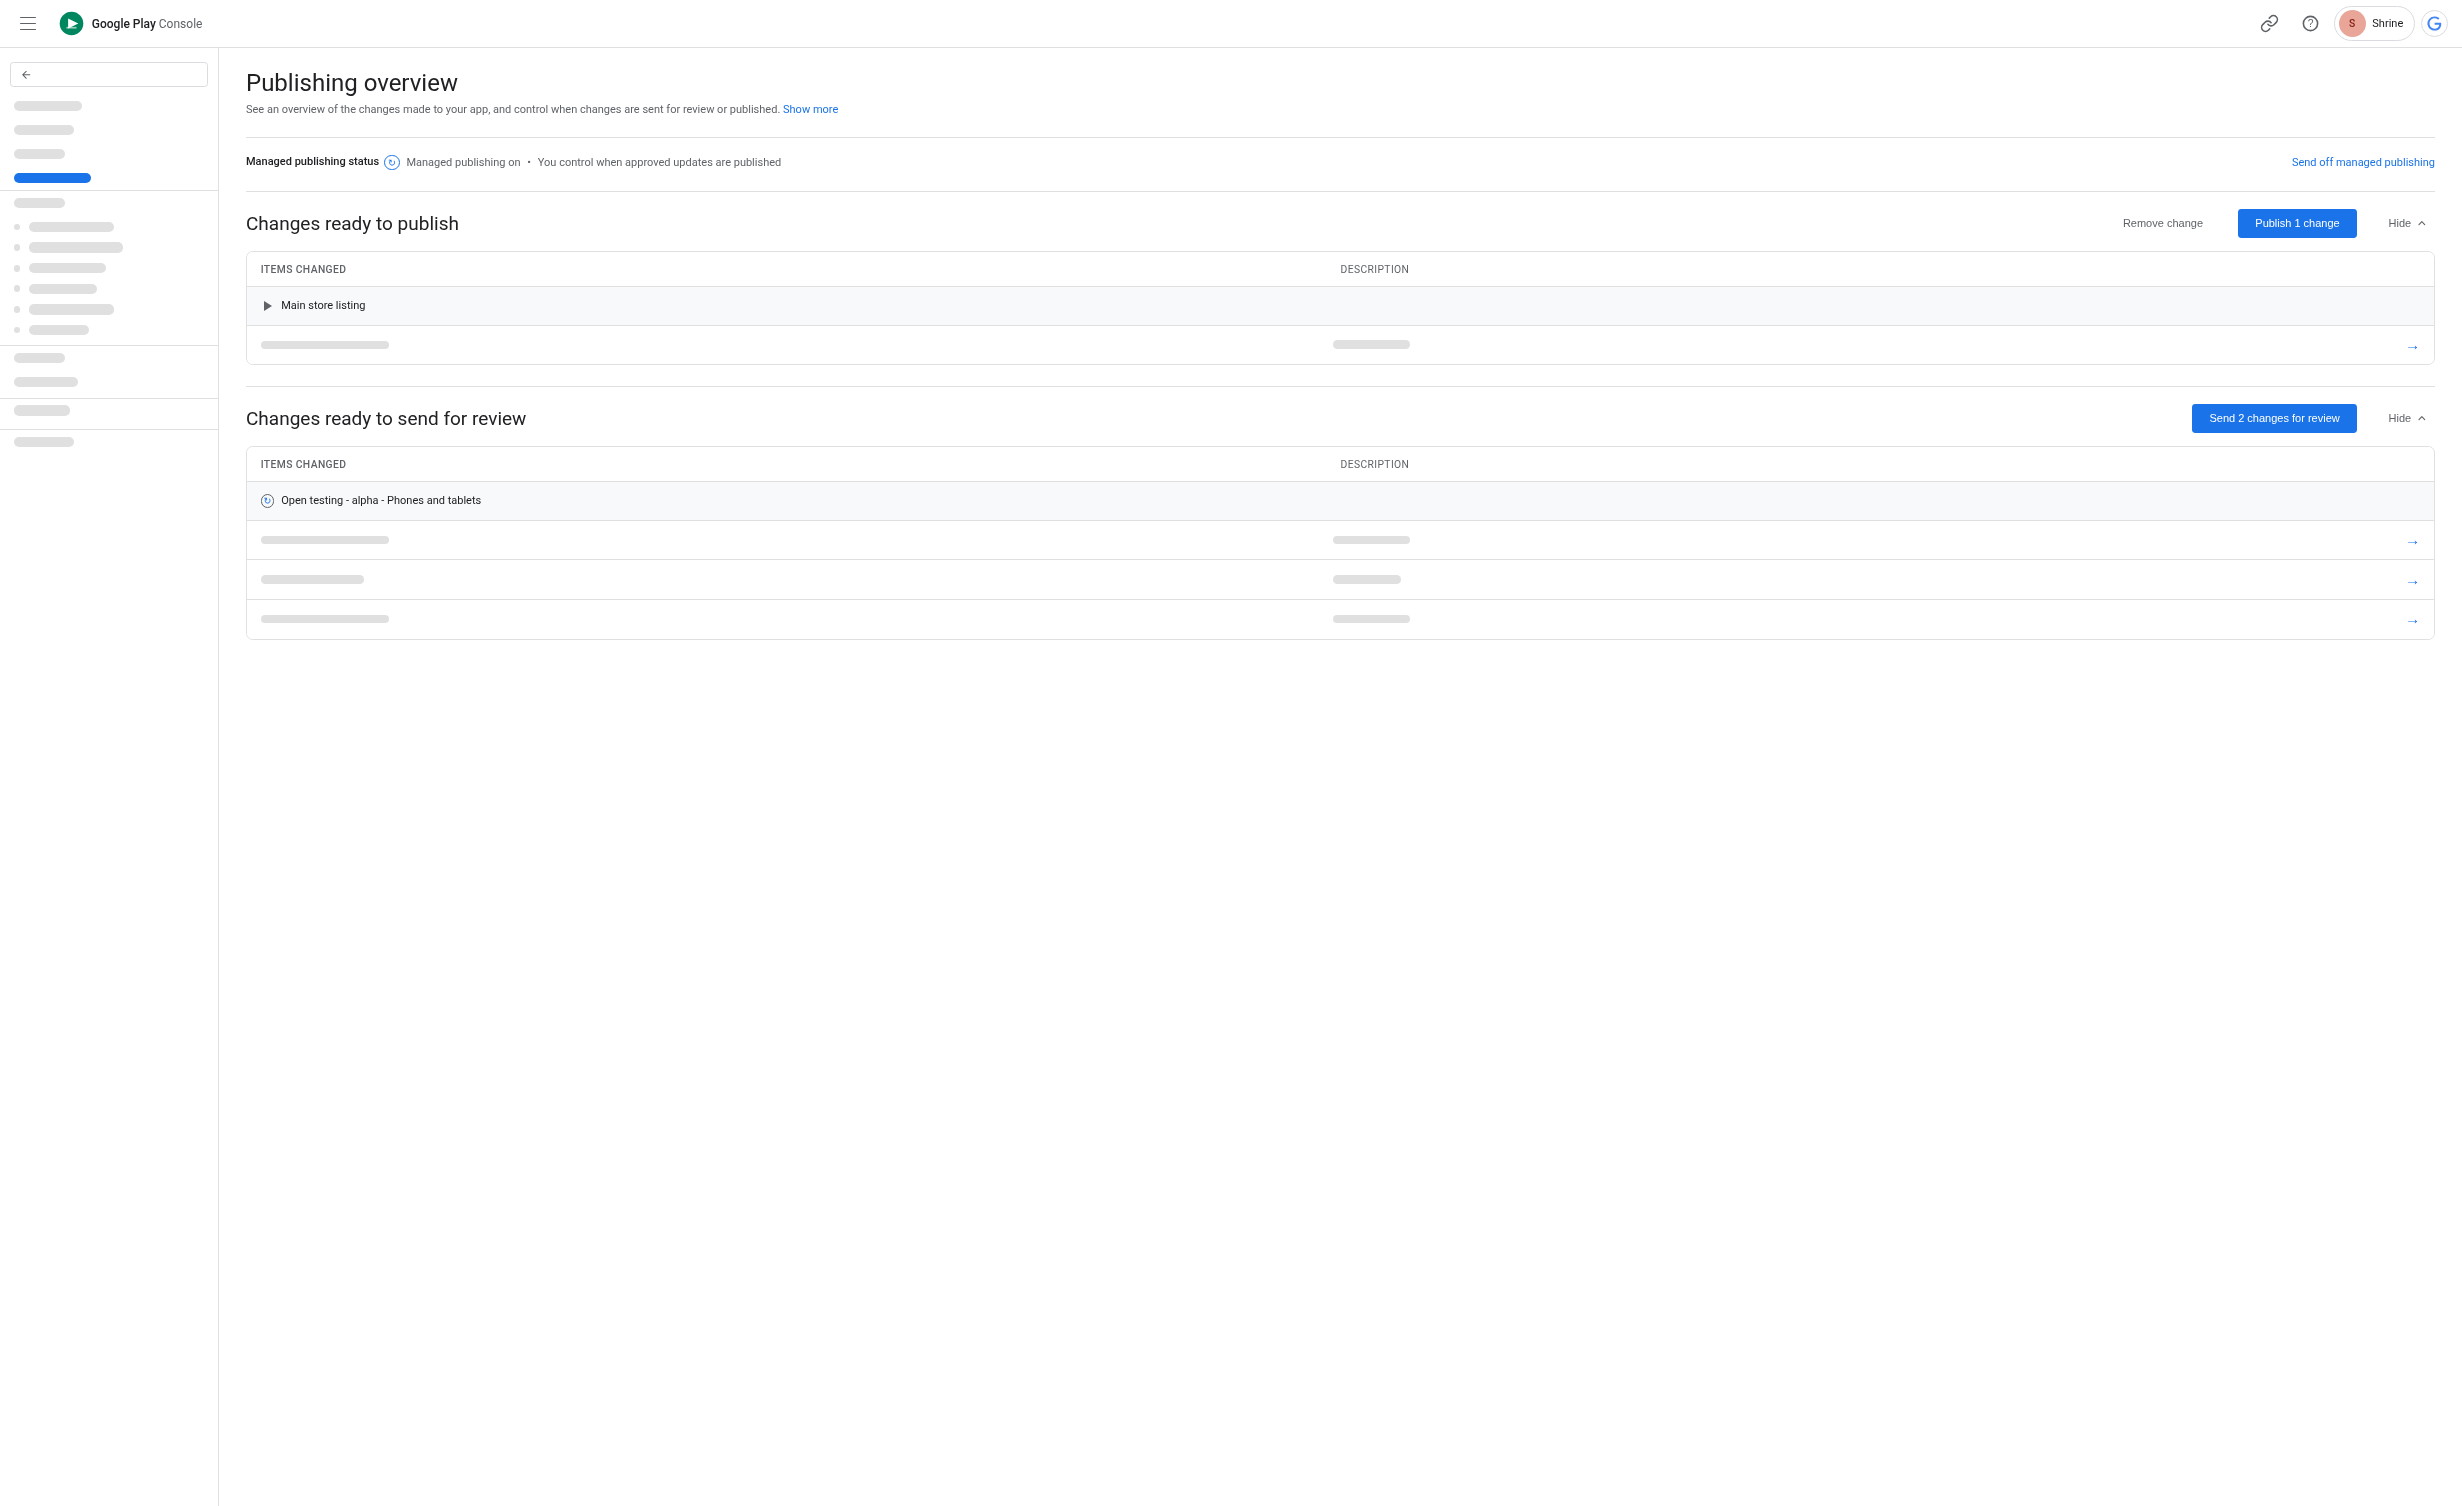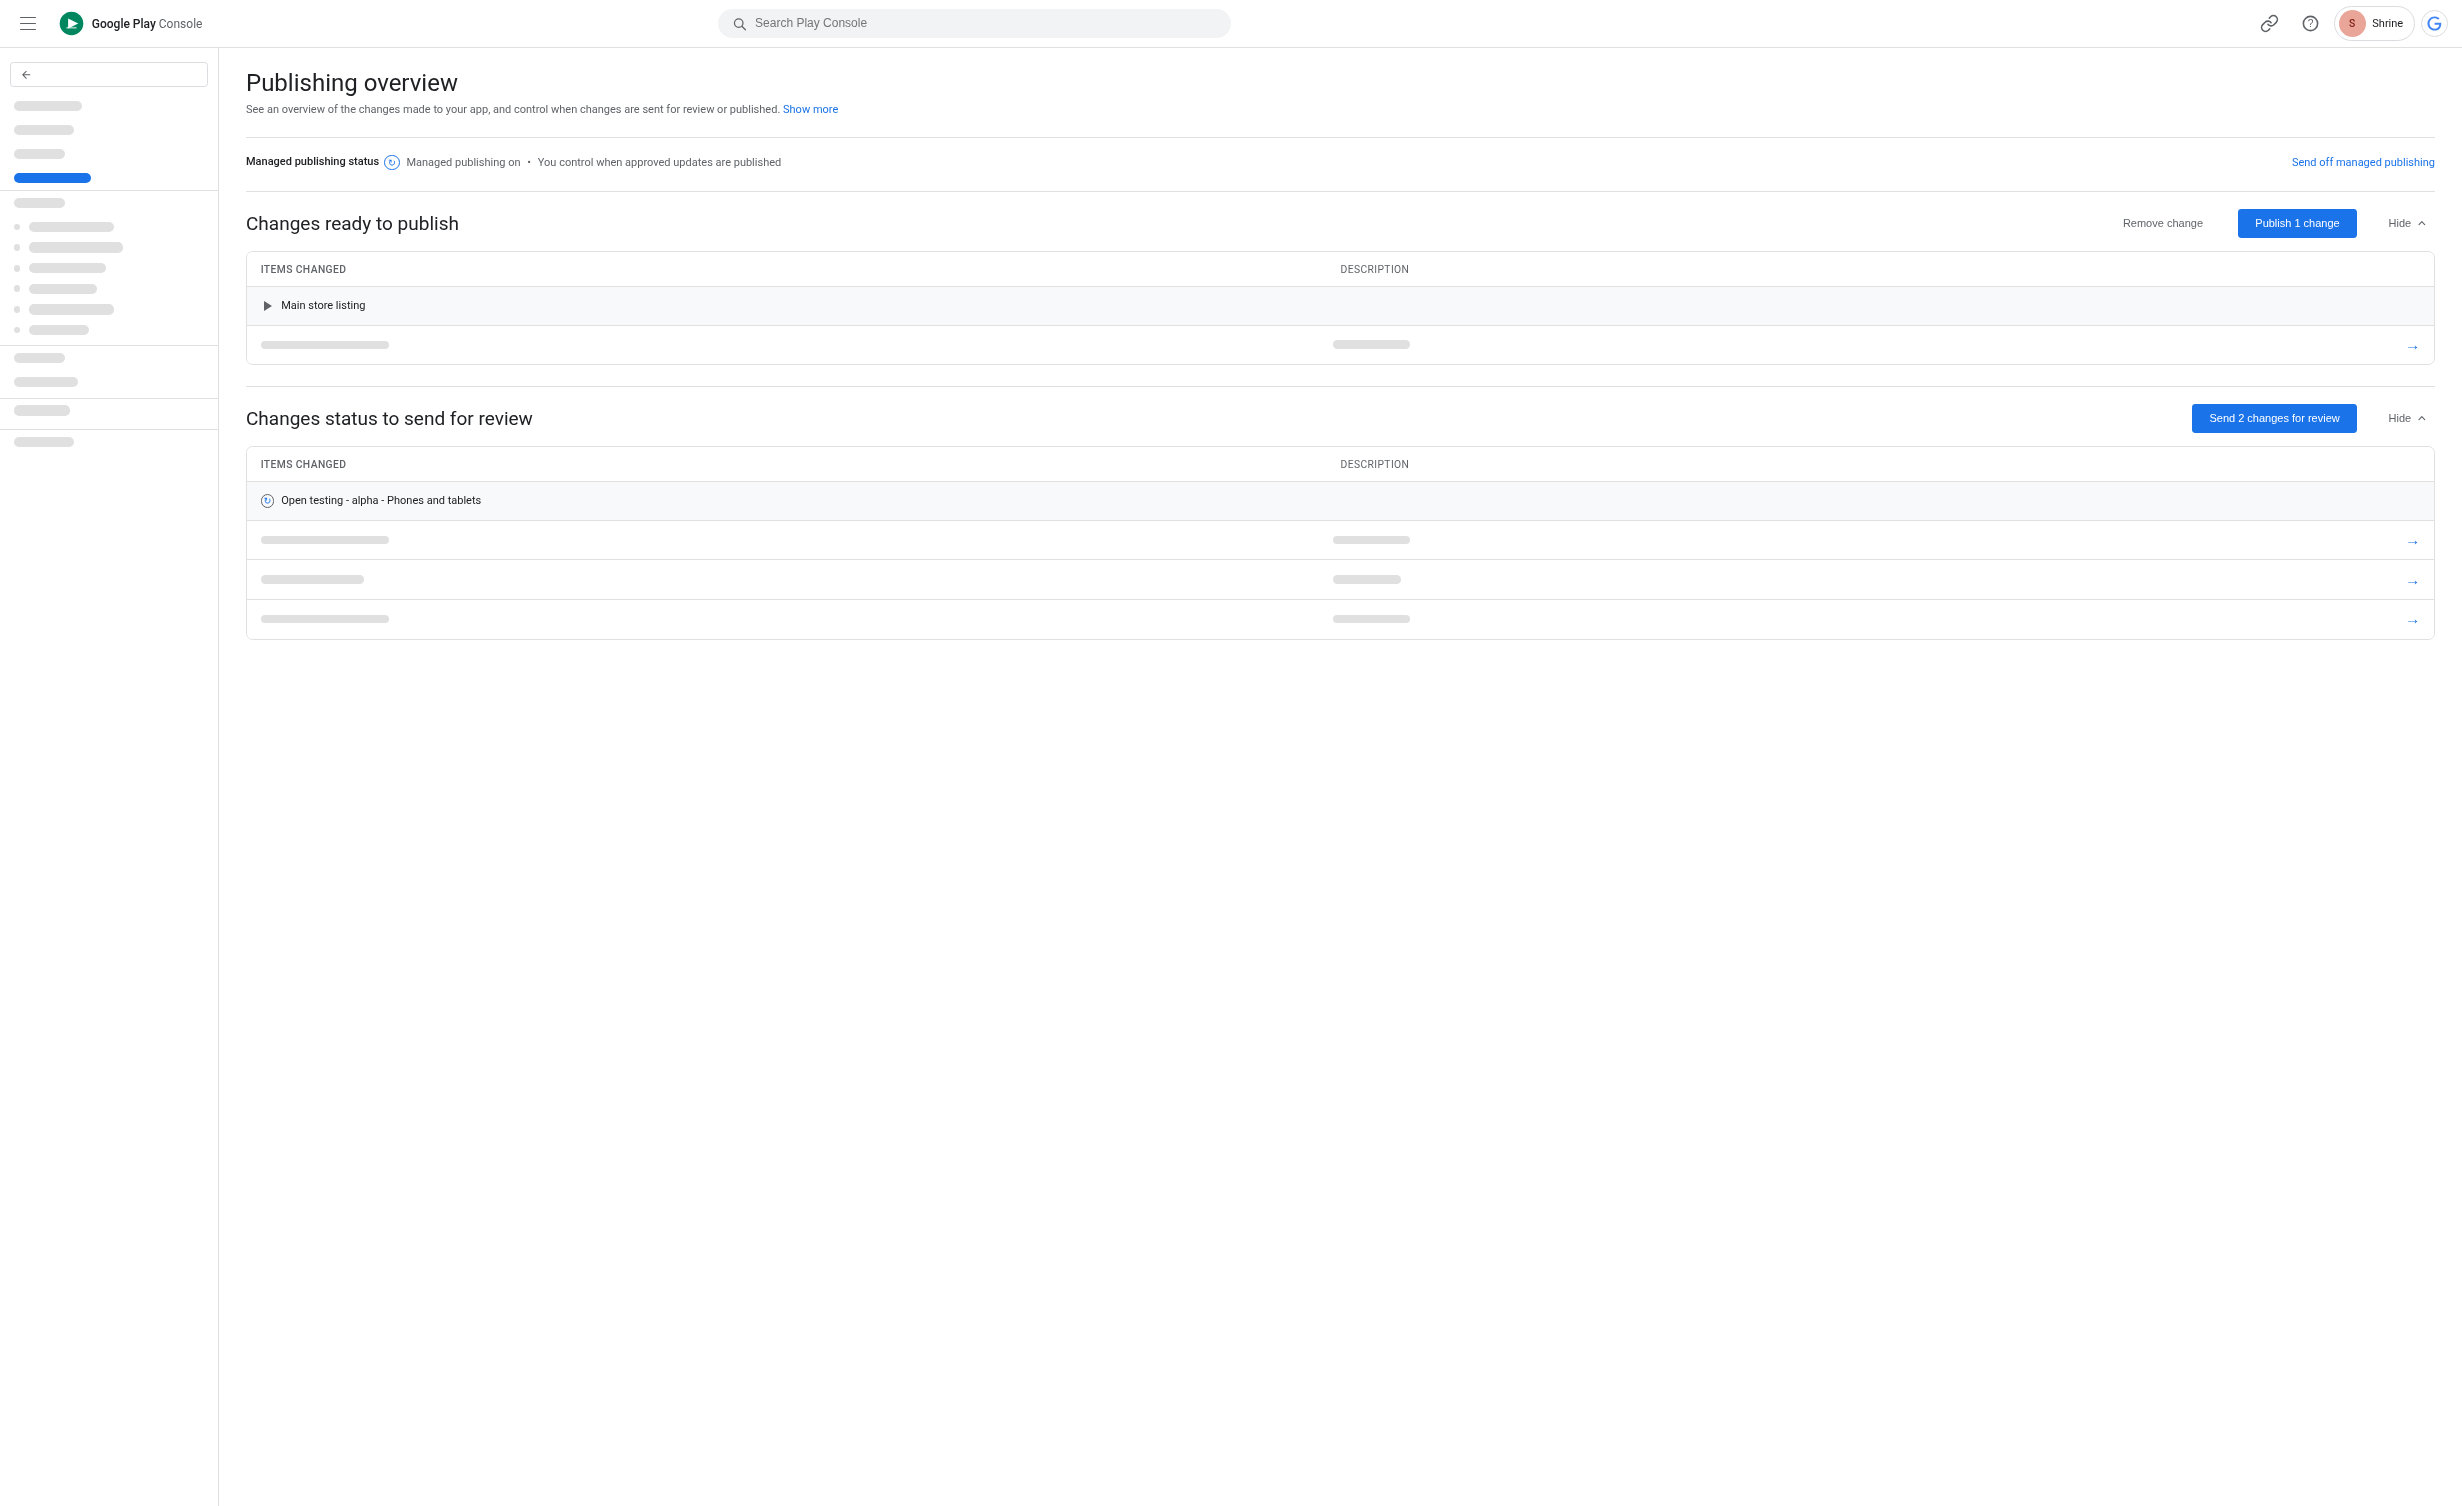--- a/index.html
+++ b/index.html
@@ -140,27 +140,20 @@
       <circle cx="16" cy="16" r="14" fill="#01875f"></circle>
       <polygon points="12,10 24,16 12,22" fill="#fff"></polygon>
       <rect x="10" y="20" width="12" height="2" fill="#fff" opacity="0.6"></rect>
     </svg>
     <span>
       <span style="color:#202124;font-weight:500;">Google Play</span>
       <span style="color:#5f6368;font-weight:400;">Console</span>
     </span>
   </div>
 
-  <div class="search-bar">
-    <svg width="15.4" height="15.4" viewBox="0 0 24 24" fill="none">
-      <circle cx="11" cy="11" r="7" stroke="#5f6368" stroke-width="2"></circle>
-      <line x1="16.5" y1="16.5" x2="22" y2="22" stroke="#5f6368" stroke-width="2" stroke-linecap="round"></line>
-    </svg>
-    <input type="text" placeholder="Search Play Console" style="">
-  </div>
 
   <div class="topnav-right">
     <button class="icon-btn">
       <svg width="19" height="19" viewBox="0 0 24 24" fill="none">
         <path d="M10 13a5 5 0 007.54.54l3-3a5 5 0 00-7.07-7.07l-1.72 1.71" stroke="#5f6368" stroke-width="2" stroke-linecap="round"></path>
         <path d="M14 11a5 5 0 00-7.54-.54l-3 3a5 5 0 007.07 7.07l1.71-1.71" stroke="#5f6368" stroke-width="2" stroke-linecap="round"></path>
       </svg>
     </button>
     <button class="icon-btn">
       <svg width="19" height="19" viewBox="0 0 24 24" fill="none">
@@ -304,21 +297,21 @@
           </div>
           <span class="table-arrow">→</span>
         </div>
       </div>
     </div>
 
     <hr class="section-divider">
 
     <div class="changes-section">
       <div class="changes-header">
-        <h2 class="changes-title">Changes status to send for review</h2>
+        <h2 class="changes-title">Changes ready to send for review</h2>
         <div class="changes-actions">
           <button class="btn-primary">Send 2 changes for review</button>
           <button class="hide-btn">
             <span>Hide</span>
             <svg width="13.7" height="13.7" viewBox="0 0 24 24" fill="none">
               <path d="M7 15l5-5 5 5" stroke="#5f6368" stroke-width="2" stroke-linecap="round" stroke-linejoin="round"></path>
             </svg>
           </button>
         </div>
       </div>

